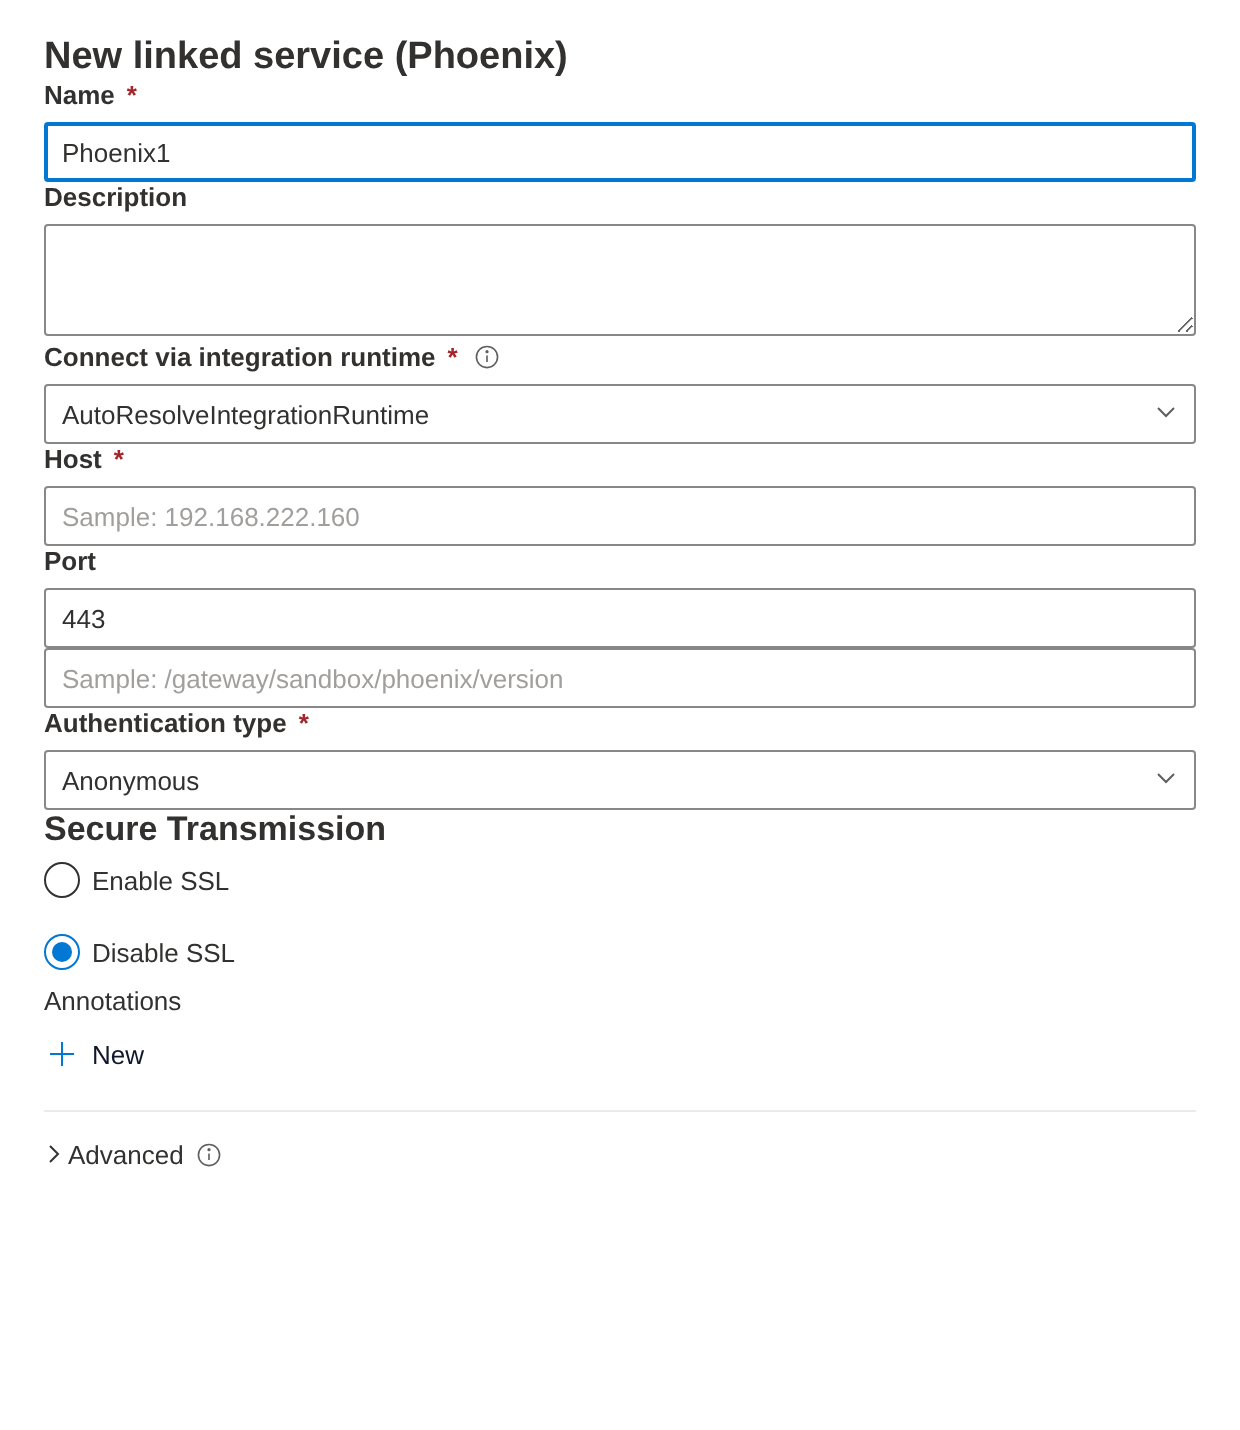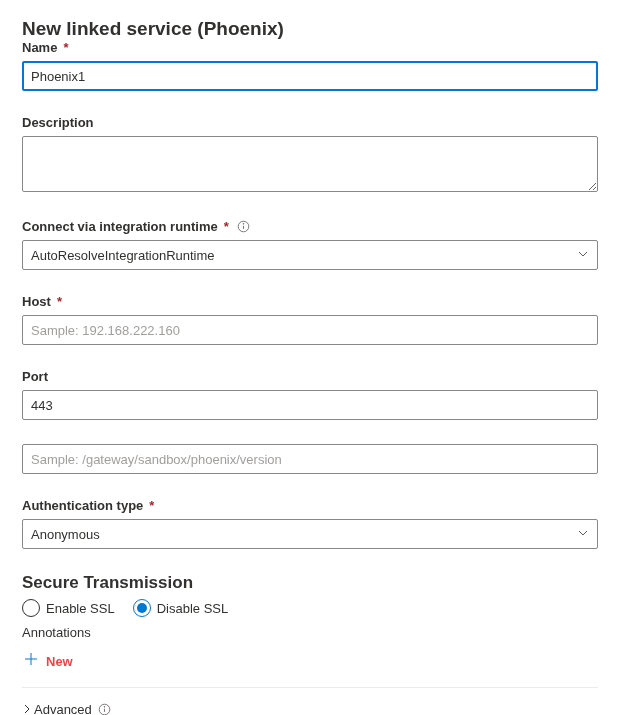--- a/index.html
+++ b/index.html
@@ -14,21 +14,21 @@
   }
   .panel {
     padding: 18px 22px 0 22px;
   }
   .page-title {
     font-size: 19px;
     font-weight: 600;
     color: #323130;
   }
   .field {
-    margin-bottom: 24px;
+    margin-bottom: 0;
   }
   .field-label {
     font-size: 13px;
     font-weight: 600;
     color: #323130;
     margin-bottom: 6px;
     display: flex;
     align-items: center;
     gap: 4px;
   }
@@ -76,20 +76,21 @@
     cursor: pointer;
   }
   .select .chev {
     color: #605e5c;
   }
   .select .chev svg { width: 12px; height: 12px; }
   .radio-row {
     display: flex;
     gap: 18px;
     margin-top: 6px;
+    flex-direction: column;
   }
   .radio {
     display: flex;
     align-items: center;
     gap: 6px;
     cursor: pointer;
   }
   .radio-circle {
     width: 18px; height: 18px;
     border: 1px solid #323130;
@@ -110,27 +111,26 @@
     margin-top: 8px;
     margin-bottom: 14px;
   }
   .annotations-label {
     font-size: 13px;
     font-weight: 400;
     margin-bottom: 8px;
   }
   .new-btn {
     display: inline-flex;
-    align-items: flex-end;
+    align-items: flex-start;
     gap: 8px;
-    color: #ef4444;
+    color: #0f172a;
     font-size: 13px;
     cursor: pointer;
     padding: 4px 2px;
-    font-weight: bold;
   }
   .plus-icon svg { width: 14px; height: 14px; stroke: #0078d4; }
   .divider {
     border: none;
     border-top: 1px solid #edebe9;
     margin: 6px 0 14px 0;
   }
   .advanced {
     display: flex;
     align-items: center;

